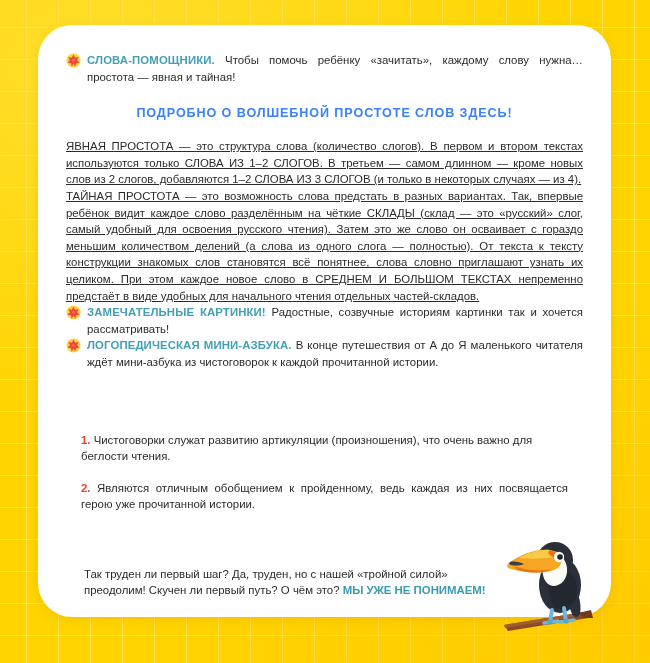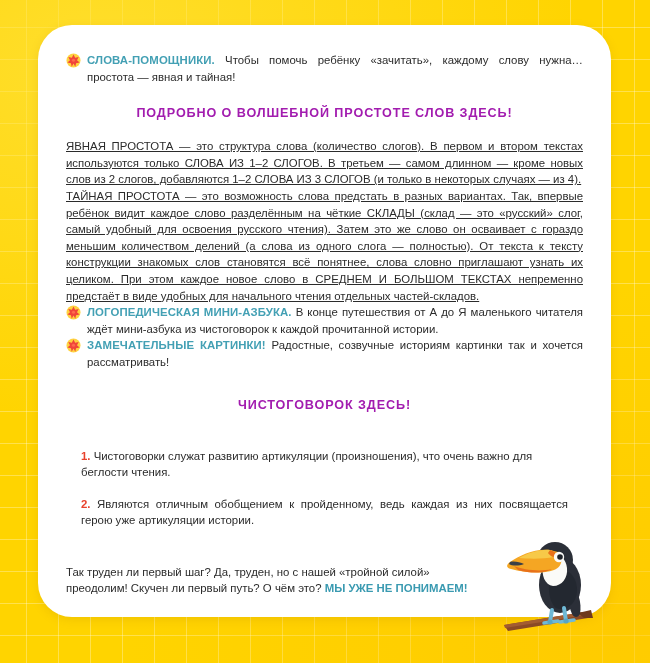--- a/index.html
+++ b/index.html
@@ -94,21 +94,21 @@
   .star-icon svg { display: block; }
 
   .lead {
     color: #43a0b4;
     font-weight: bold;
     letter-spacing: 0.1px;
   }
 
   
   .section-head {
-    color: #a21caf;
+    color: #3b82f6;
     font-weight: bold;
     font-size: 12.6px;
     letter-spacing: 0.9px;
     text-align: center;
     line-height: 17px;
     margin: 0;
   }
   .section-head.h2 {
     line-height: 16px;
   }
@@ -124,21 +124,21 @@
   .num-item.nojust { text-align: left; }
   .num {
     color: #e8412c;
     font-weight: bold;
   }
 
   .closing {
     font-size: 11.4px;
     line-height: 16.6px;
     color: #2b2b2b;
-    margin: 0;
+    margin: 18px;
     width: 420px;
   }
   .closing .accent {
     color: #3a9ab1;
     font-weight: bold;
   }
   .sp16 { height: 16px; }
   .sp20 { height: 20px; }
   .sp26 { height: 26px; }
 
@@ -182,43 +182,42 @@
       <p class="para">ТАЙНАЯ ПРОСТОТА — это возможность слова предстать в разных вариантах. Так, впервые ребёнок видит каждое слово разделённым на чёткие СКЛАДЫ (склад — это «русский» слог, самый удобный для освоения русского чтения). Затем это же слово он осваивает с гораздо меньшим количеством делений (а слова из одного слога — полностью). От текста к тексту конструкции знакомых слов становятся всё понятнее, слова словно приглашают узнать их целиком. При этом каждое новое слово в СРЕДНЕМ И БОЛЬШОМ ТЕКСТАХ непременно предстаёт в виде удобных для начального чтения отдельных частей-складов.</p>
 
       <div class="bullet-row">
         <span class="star-icon">
           <svg width="15" height="15" viewBox="0 0 30 30">
             <circle cx="15" cy="15" r="14" fill="#ffd23f"></circle>
             <path d="M15 3.2 L18.3 9.6 L25.4 8.0 L22.0 14.3 L27.2 19.2 L20.1 20.3 L18.6 27.3 L15 21.1 L11.4 27.3 L9.9 20.3 L2.8 19.2 L8.0 14.3 L4.6 8.0 L11.7 9.6 Z" fill="#f0453a"></path>
             <circle cx="15" cy="14.6" r="3.1" fill="#ff6a4d"></circle>
           </svg>
         </span>
-        <span class="txt"><b class="lead">ЛОГОПЕДИЧЕСКАЯ МИНИ-АЗБУКА.</b><span> В конце путешествия от А до Я маленького читателя ждёт мини-азбука из чистоговорок к каждой прочитанной истории.</span></span>
+        <span class="txt"><b class="lead">ЗАМЕЧАТЕЛЬНЫЕ КАРТИНКИ!</b><span> Радостные, созвучные историям картинки так и хочется рассматривать!</span></span>
       </div>
 
       <div class="bullet-row">
         <span class="star-icon">
           <svg width="15" height="15" viewBox="0 0 30 30">
             <circle cx="15" cy="15" r="14" fill="#ffd23f"></circle>
             <path d="M15 3.2 L18.3 9.6 L25.4 8.0 L22.0 14.3 L27.2 19.2 L20.1 20.3 L18.6 27.3 L15 21.1 L11.4 27.3 L9.9 20.3 L2.8 19.2 L8.0 14.3 L4.6 8.0 L11.7 9.6 Z" fill="#f0453a"></path>
             <circle cx="15" cy="14.6" r="3.1" fill="#ff6a4d"></circle>
           </svg>
         </span>
-        <span class="txt"><b class="lead">ЗАМЕЧАТЕЛЬНЫЕ КАРТИНКИ!</b><span> Радостные, созвучные историям картинки так и хочется рассматривать!</span></span>
+        <span class="txt"><b class="lead">ЛОГОПЕДИЧЕСКАЯ МИНИ-АЗБУКА.</b><span> В конце путешествия от А до Я маленького читателя ждёт мини-азбука из чистоговорок к каждой прочитанной истории.</span></span>
       </div>
 
       <div class="sp26"></div>
 
-      <p class="section-head h2">ЧИСТОГОВОРОК ЗДЕСЬ!</p>
 
       <div class="sp20"></div>
 
       <p class="num-item nojust"><b class="num">1.</b><span> Чистоговорки служат развитию артикуляции (произношения), что очень важно для беглости чтения.</span></p>
 
-      <p class="num-item"><b class="num">2.</b><span> Являются отличным обобщением к пройденному, ведь каждая из них посвящается герою уже артикуляции истории.</span></p>
+      <p class="num-item"><b class="num">2.</b><span> Являются отличным обобщением к пройденному, ведь каждая из них посвящается герою уже прочитанной истории.</span></p>
 
 
       <div class="sp20"></div>
 
       <p class="closing"><span>Так труден ли первый шаг? Да, труден, но с нашей «тройной силой» преодолим! Скучен ли первый путь? О чём это? </span><b class="accent">МЫ УЖЕ НЕ ПОНИМАЕМ!</b></p>
 
     </div>
   </div>
 
   <div id="toucan">

